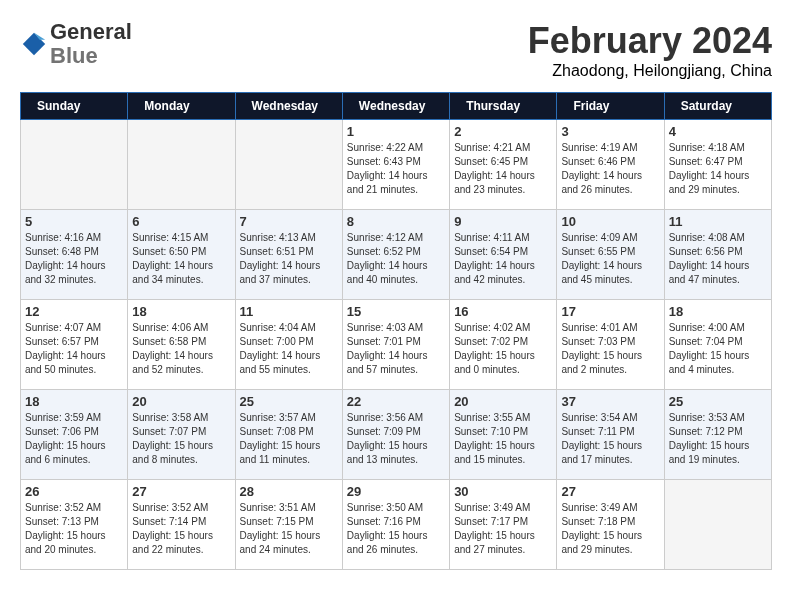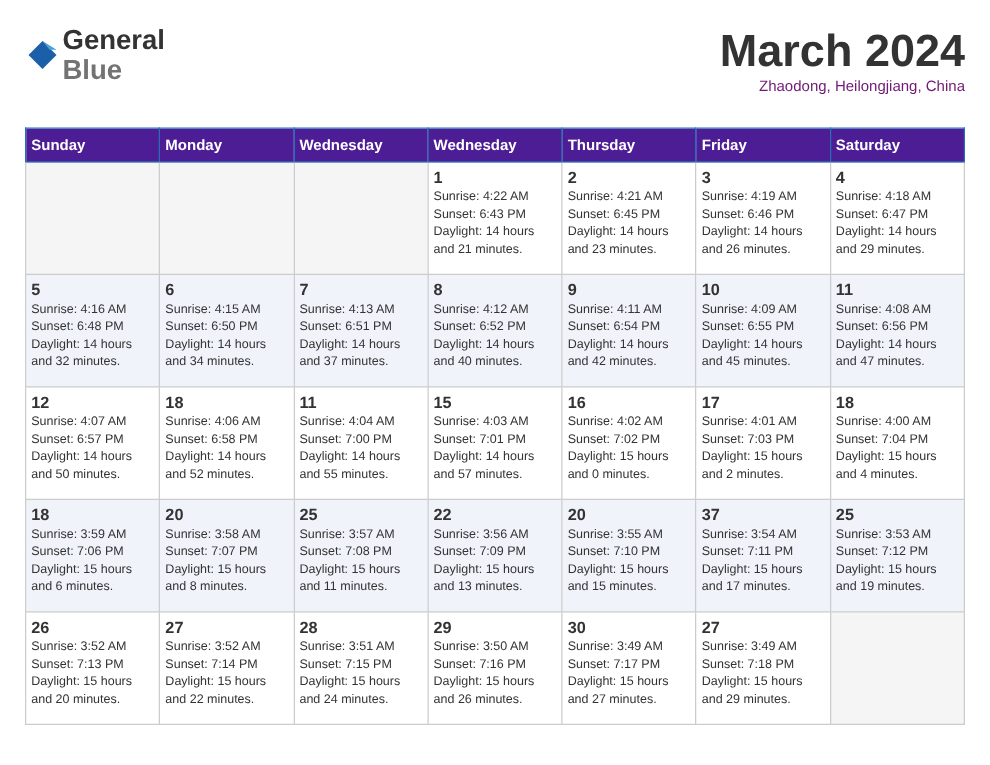--- a/index.html
+++ b/index.html
@@ -7,21 +7,21 @@
       font-family: Arial, sans-serif;
       background: #fff;
       width: 792px;
       min-height: 612px;
       padding: 20px;
     }
     .header {
       display: flex;
       justify-content: space-between;
       align-items: flex-start;
-      margin-bottom: 26px;
+      margin-bottom: 12px;
     }
     .logo {
       display: flex;
       align-items: center;
     }
     .logo-text {
       font-size: 22px;
       font-weight: bold;
       line-height: 1.1;
     }
@@ -34,32 +34,32 @@
     }
     .title-block {
       text-align: right;
     }
     .month-year {
       font-size: 36px;
       font-weight: bold;
       color: #333;
     }
     .location {
-      font-size: 12px;
-      color: #701a75;
+      font-size: 16px;
+      color: #000000;
     }
     .calendar {
       width: 100%;
       border-collapse: collapse;
       font-size: 11px;
     }
     .calendar th {
-      background: #4c1d95;
+      background: #0f172a;
       color: #fff;
-      padding: 6px 4px;
+      padding: 6px 16px;
       text-align: left;
       font-size: 12px;
       font-weight: bold;
       border: 1px solid #2a6db5;
     }
     .calendar td {
       border: 1px solid #ccc;
       vertical-align: top;
       padding: 4px;
       width: calc(100% / 7);
@@ -108,21 +108,21 @@
       <polygon points="20,4 36,14 28,14" fill="#4a9fd5"></polygon>
     </svg>
     <div>
       <div class="logo-text">
         <span class="logo-general">General</span><br>
         <span class="logo-blue">Blue</span>
       </div>
     </div>
   </div>
   <div class="title-block">
-    <div class="month-year">March 2024</div>
+    <div class="month-year">February 2024</div>
     <div class="location">Zhaodong, Heilongjiang, China</div>
   </div>
 </div>
 
 <table class="calendar">
   <thead>
     <tr>
     <th>Sunday</th>
         <th>Monday</th>
         <th>Wednesday</th>

